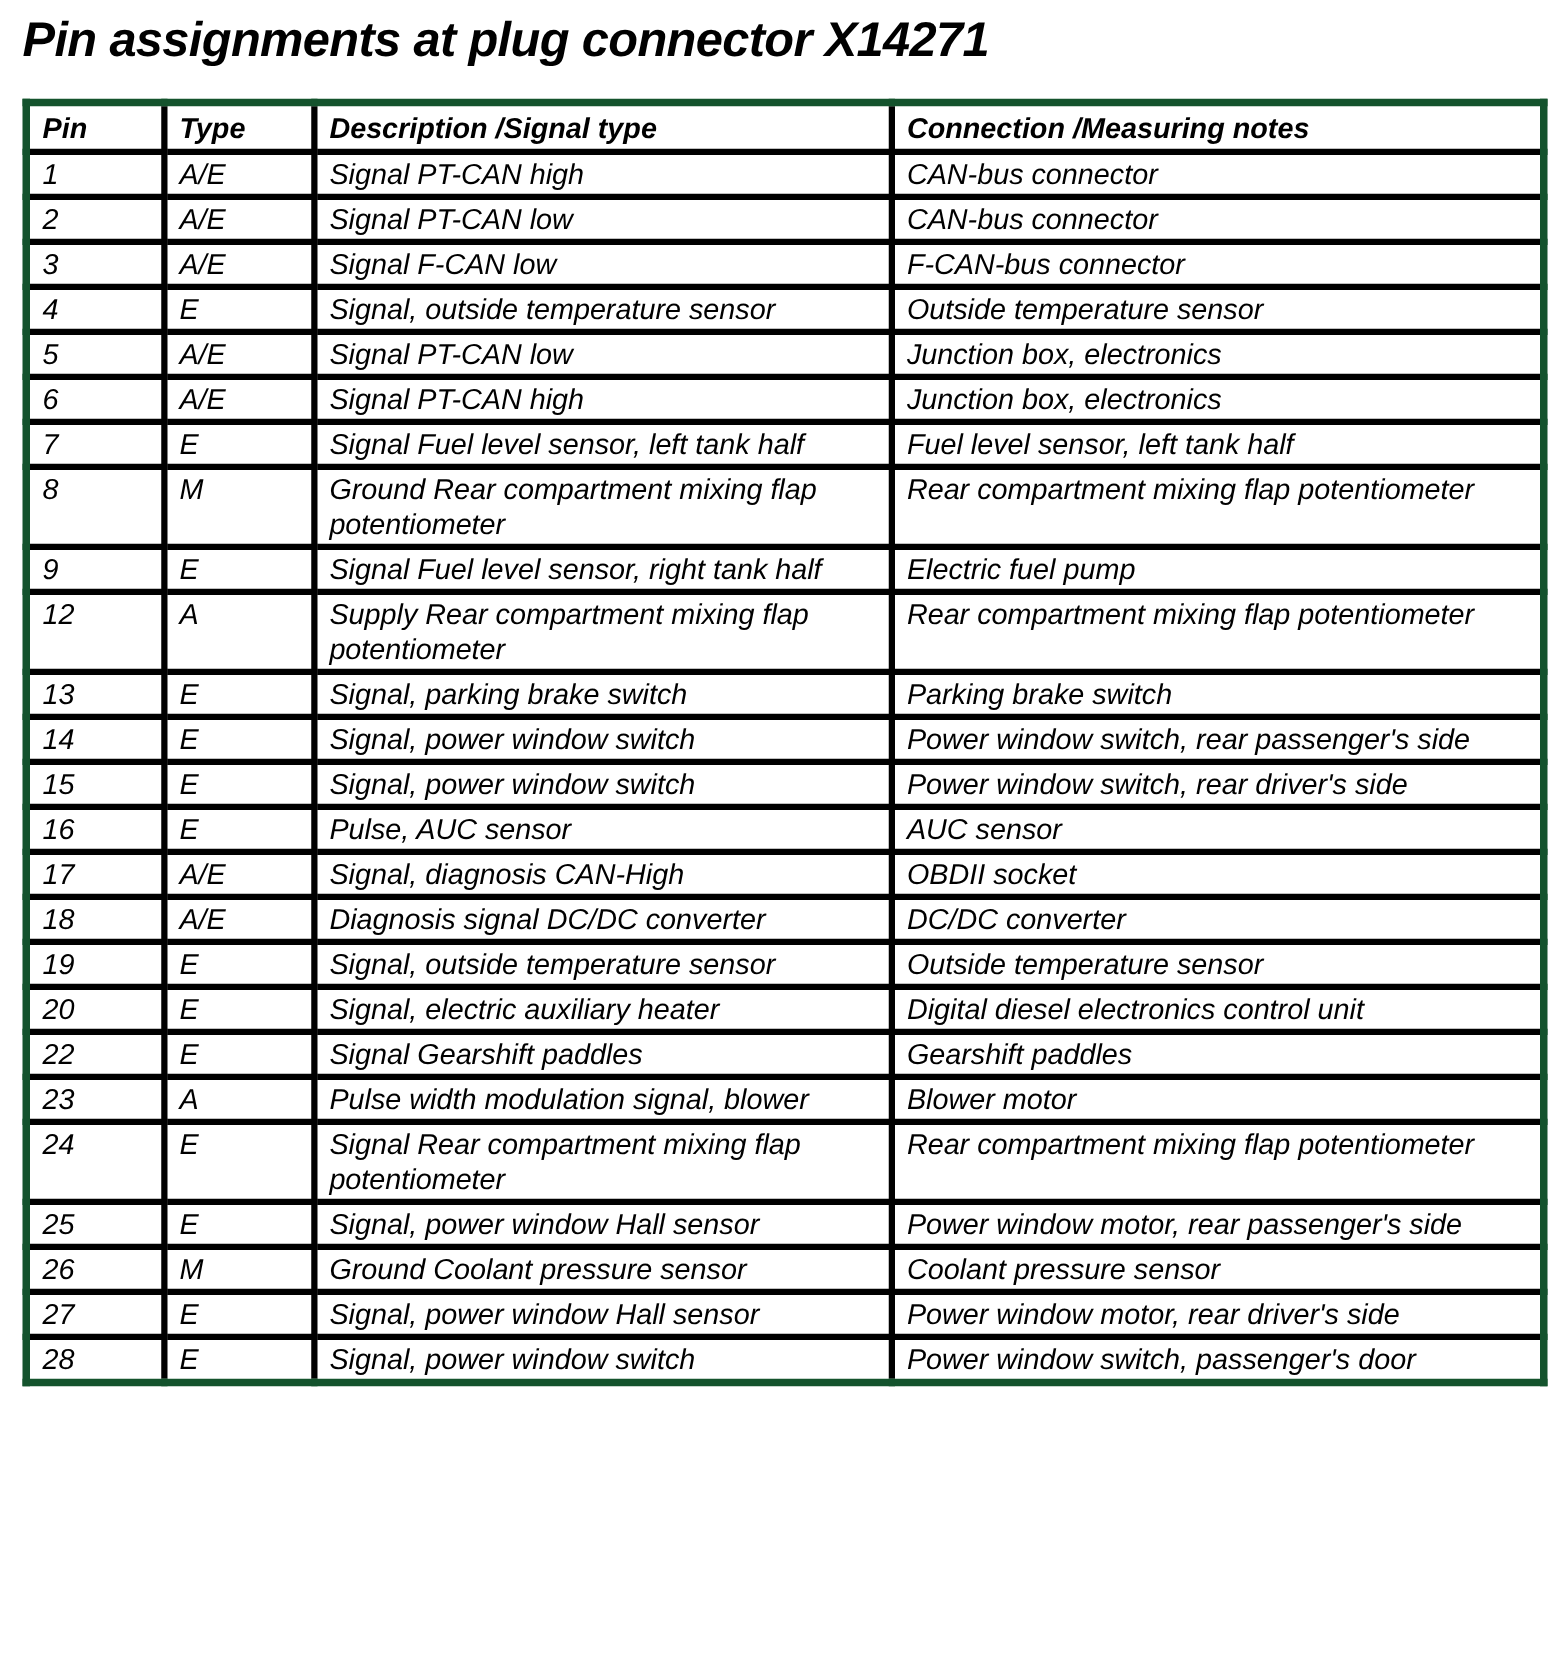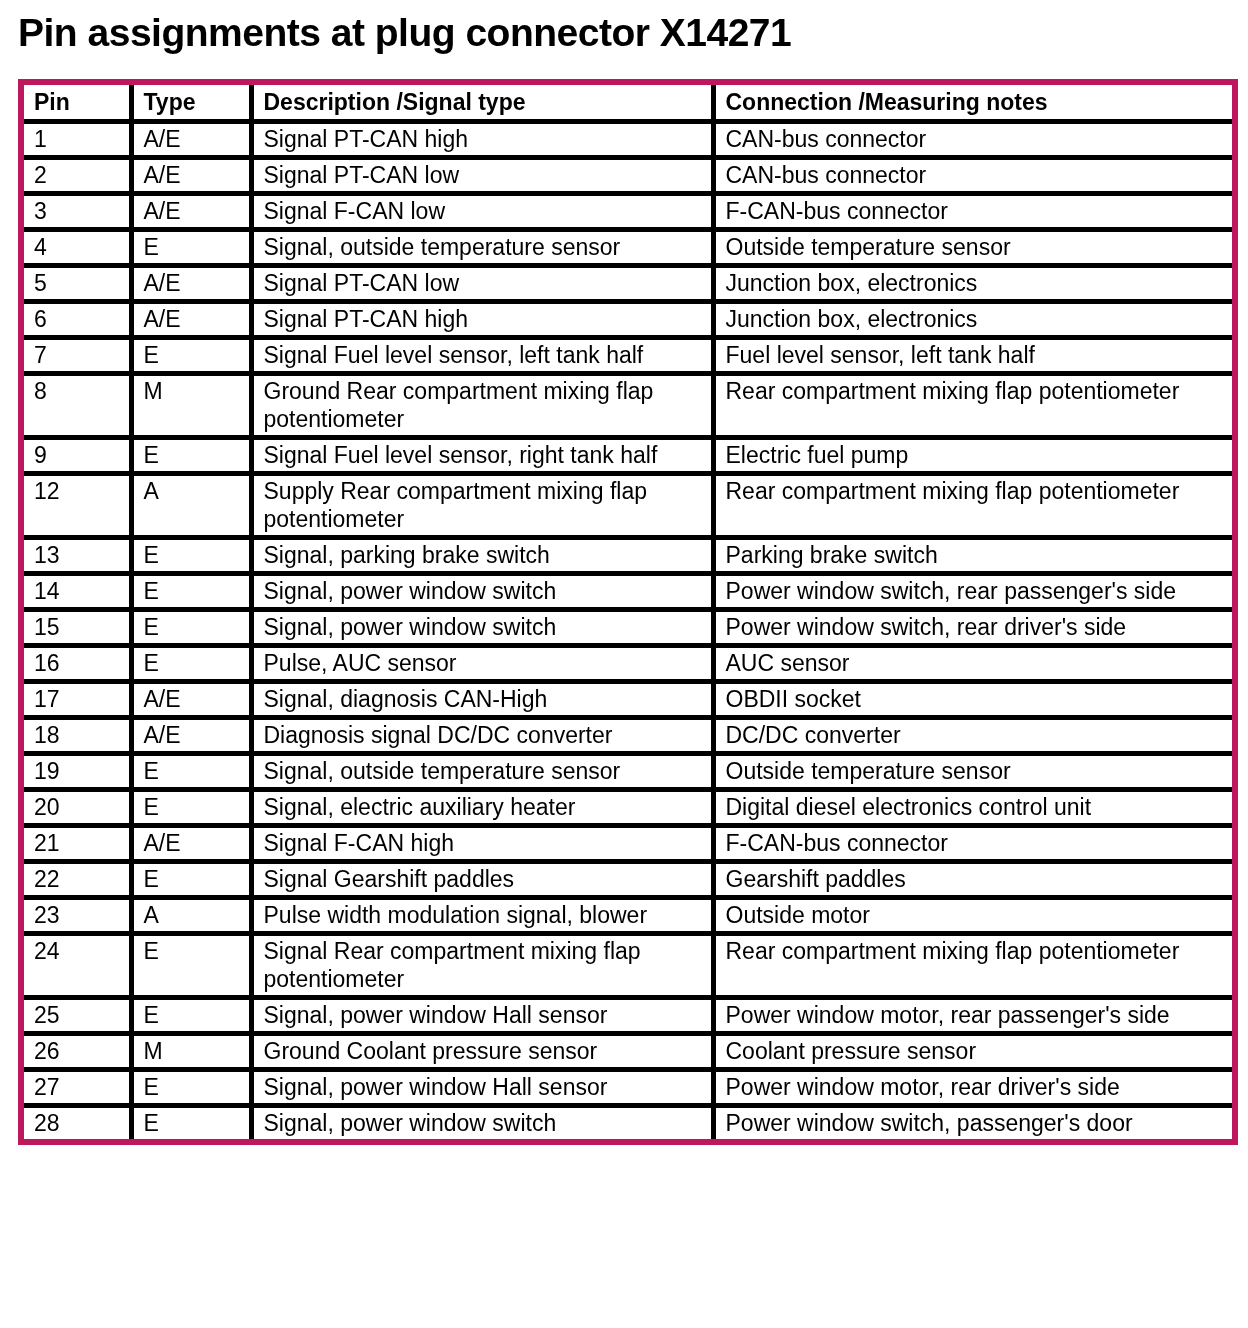--- a/index.html
+++ b/index.html
@@ -6,33 +6,34 @@
     margin: 0;
     padding: 0;
     background: #ffffff;
     color: #000000;
     font-family: "Liberation Sans", sans-serif;
   }
   .page {
     width: 1016px;
     box-sizing: border-box;
     padding: 8px 16px 14px 18px;
+    font-style: italic;
   }
   .doc-title {
     font-size: 39px;
     font-weight: bold;
     letter-spacing: -0.5px;
     margin: 4px 0 24px 0;
     line-height: 1.1;
   }
   table.pin-table {
     border-collapse: collapse;
     table-layout: fixed;
     width: 1214px;
-    border: 6px solid #be185d;
+    border: 6px solid #14532d;
   }
   table.pin-table col.col-pin  { width: 110px; }
   table.pin-table col.col-type { width: 120px; }
   table.pin-table col.col-desc { width: 462px; }
   table.pin-table col.col-conn { width: 522px; }
   table.pin-table th,
   table.pin-table td {
     border: 5px solid #000;
     text-align: left;
     vertical-align: top;
@@ -171,36 +172,30 @@
     <td>Signal, outside temperature sensor</td>
     <td>Outside temperature sensor</td>
   </tr>
         <tr>
     <td>20</td>
     <td>E</td>
     <td>Signal, electric auxiliary heater</td>
     <td>Digital diesel electronics control unit</td>
   </tr>
         <tr>
-    <td>21</td>
-    <td>A/E</td>
-    <td>Signal F-CAN high</td>
-    <td>F-CAN-bus connector</td>
-  </tr>
-        <tr>
     <td>22</td>
     <td>E</td>
     <td>Signal Gearshift paddles</td>
     <td>Gearshift paddles</td>
   </tr>
         <tr>
     <td>23</td>
     <td>A</td>
     <td>Pulse width modulation signal, blower</td>
-    <td>Outside motor</td>
+    <td>Blower motor</td>
   </tr>
         <tr>
     <td>24</td>
     <td>E</td>
     <td>Signal Rear compartment mixing flap potentiometer</td>
     <td>Rear compartment mixing flap potentiometer</td>
   </tr>
         <tr>
     <td>25</td>
     <td>E</td>

